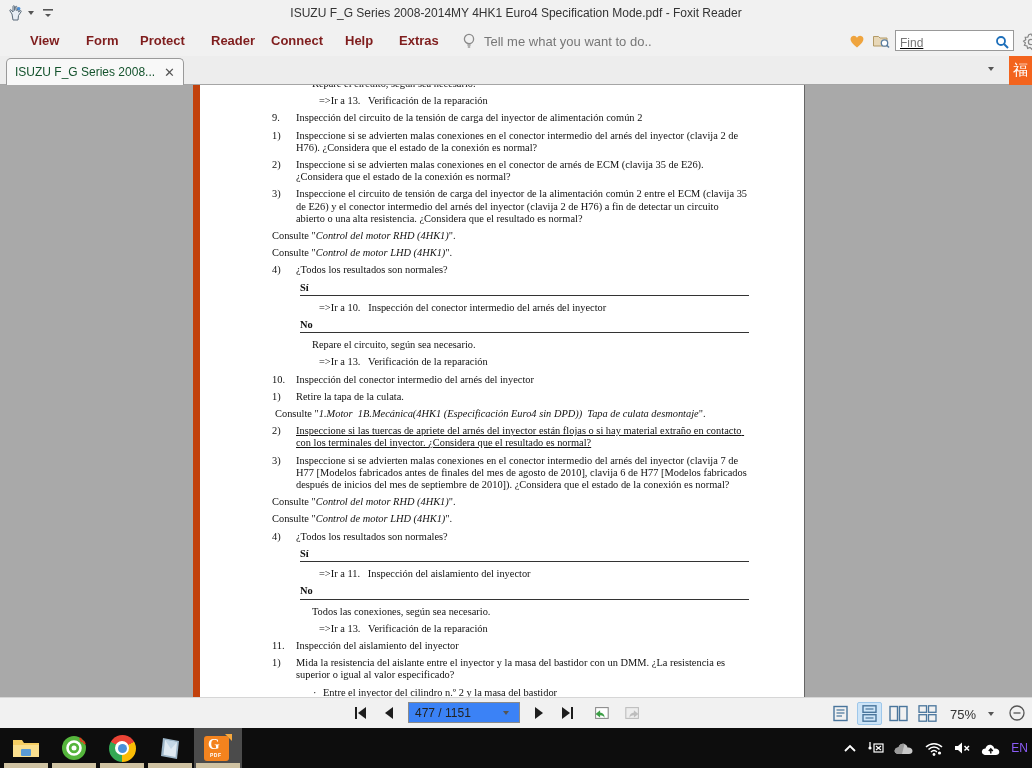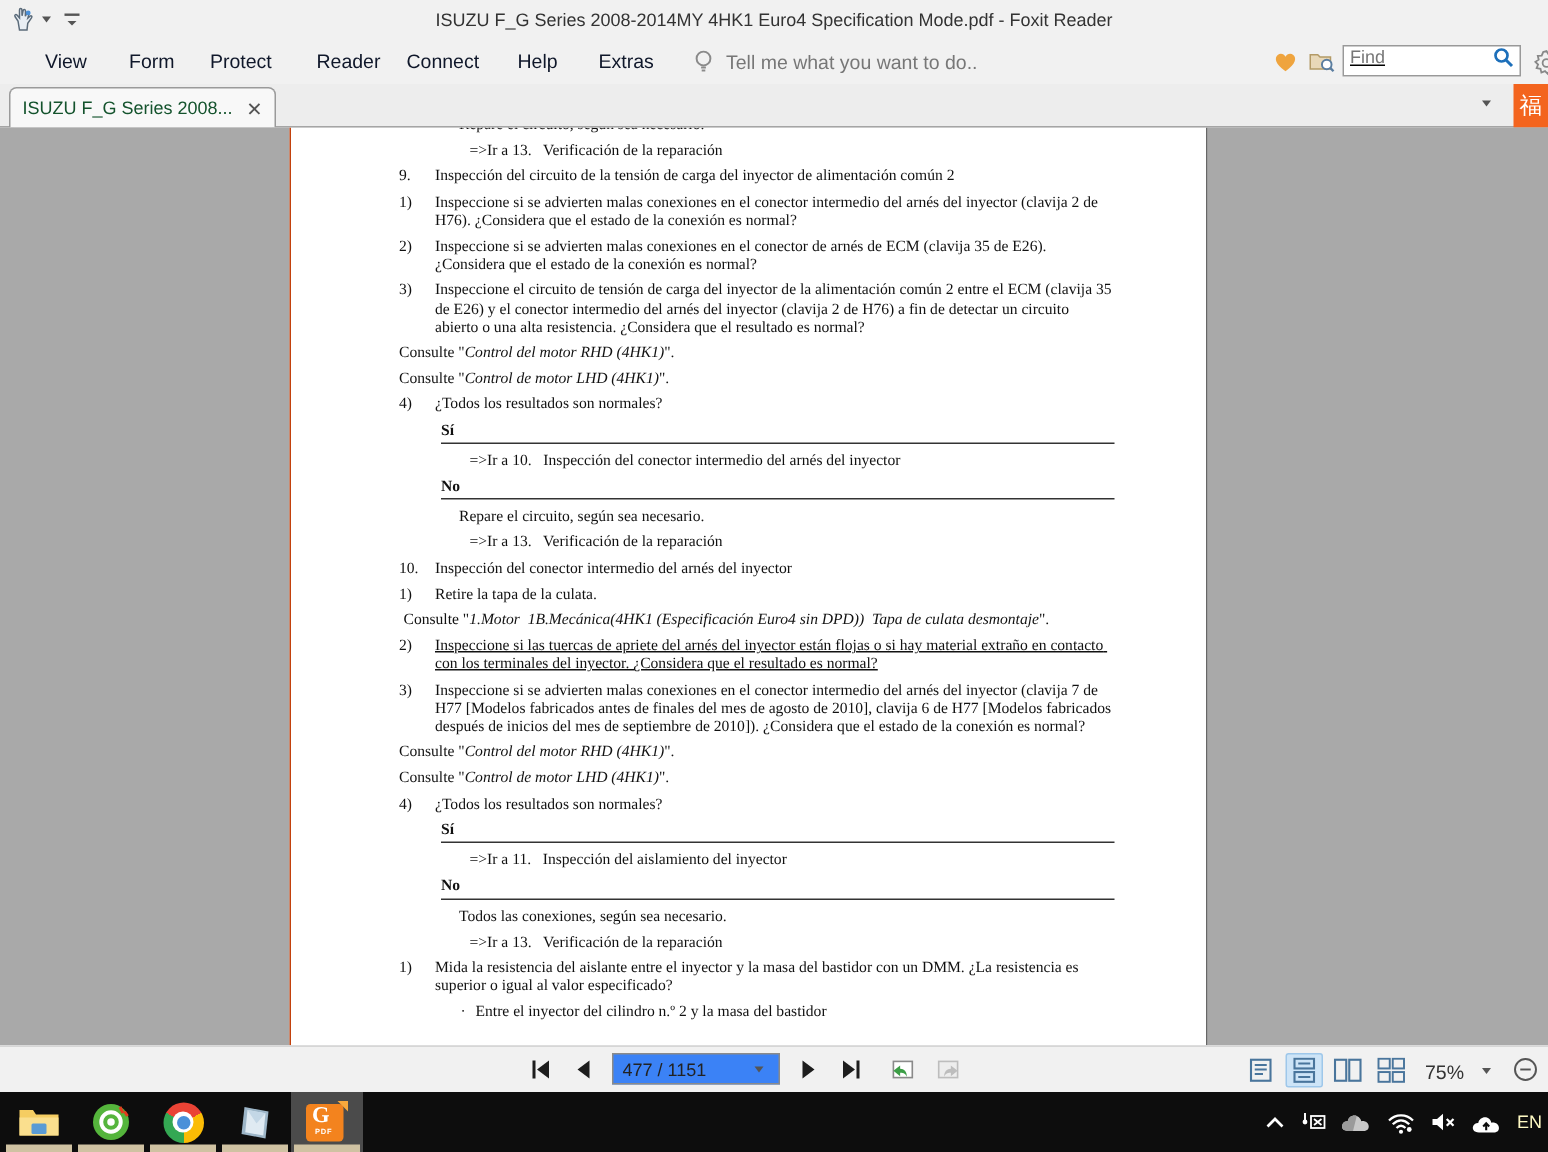--- a/index.html
+++ b/index.html
@@ -7,41 +7,41 @@
   body { font-family:"Liberation Sans", sans-serif; background:#f1f1f1; position:relative; }
 
   
   #titlebar { position:absolute; left:0; top:0; width:1032px; height:28px; background:#f1f1f1; }
   #qat { position:absolute; left:8px; top:4px; display:flex; align-items:center; gap:4px; }
   .caret-down { width:0; height:0; border-left:3.5px solid transparent; border-right:3.5px solid transparent; border-top:4px solid #555; display:inline-block; }
   #window-title { position:absolute; left:0; right:0; top:6px; text-align:center; font-size:12px; color:#333; }
 
   
   #ribbon { position:absolute; left:0; top:28px; width:1032px; height:28px; background:#f1f1f1; }
-  .menu-item { position:absolute; top:5px; font-size:13px; color:#0f172a; cursor:default; }
+  .menu-item { position:absolute; top:5px; font-size:13px; color:#7f1d1d; cursor:default;font-weight:bold; }
   #tellme-wrap { position:absolute; left:462px; top:4px; display:flex; align-items:center; gap:8px;justify-content:center; }
   #tellme-text { font-size:13px; color:#777; }
-  #find-wrap { position:absolute; left:895px; top:2px; width:119px; height:21px; background:#fff; border:1px solid #999; display:flex; align-items:flex-start;text-decoration:underline; }
+  #find-wrap { position:absolute; left:895px; top:2px; width:119px; height:21px; background:#fff; border:1px solid #999; display:flex; align-items:flex-end;text-decoration:underline; }
   #find-input { border:none; outline:none; flex:1; font-size:12px; color:#444; padding:0 4px; background:transparent; width:90px; }
   #find-input::placeholder { color:#777; }
   #heart-btn { position:absolute; left:848px; top:4px; }
   #foldersearch-btn { position:absolute; left:872px; top:4px; }
   #gear-edge { position:absolute; left:1022px; top:5px; width:10px; height:18px; overflow:hidden; }
 
   
   #tabrow { position:absolute; left:0; top:56px; width:1032px; height:29px; background:#ededed; border-bottom:1px solid #a5a5a5; }
   #doc-tab { position:absolute; left:6px; top:2px; width:178px; height:27px; background:#f8f8f8; border:1px solid #9a9a9a; border-bottom:none; border-radius:5px 5px 0 0; display:flex; align-items:center; padding:0 8px; }
   #doc-tab .tab-label { font-size:12px; color:#14532d; white-space:nowrap; overflow:hidden; flex:1; }
   #tab-close { font-size:13px; color:#555; margin-left:6px; cursor:pointer; line-height:1; }
   #tabrow-caret { position:absolute; left:988px; top:11px; }
   #foxit-badge { position:absolute; right:0; top:0; width:23px; height:29px; background:#f3641e; color:#fff; font-size:15px; display:flex; align-items:center; justify-content:center; overflow:hidden; }
 
   
   #doc-area { position:absolute; left:0; top:85px; width:1032px; height:612px; background:#a9a9a9; overflow:hidden; }
-  #page { position:absolute; left:193px; top:0; width:612px; height:612px; background:#fff; border-left:1px solid #c2410c; border-right:1px solid #666; overflow:hidden; }
+  #page { position:absolute; left:193px; top:0; width:612px; height:612px; background:#fff; border-left:7px solid #c2410c; border-right:1px solid #666; overflow:hidden; }
   #page-content { position:absolute; left:0; top:0; width:612px; font-family:"Liberation Serif", serif; font-size:10.4px; line-height:12.2px; color:#111; }
   .dline { margin-bottom:5px; padding-right:63px; white-space:pre-wrap; }
   .dline.first { margin-top:-7px; }
   .row-flex { display:flex; }
   .num-col { flex:0 0 24px; }
   .itemnum-pad { padding-left:72px; }
   .goto-pad { padding-left:119px; }
   .plain-pad { padding-left:112px; }
   .consulte-pad { padding-left:72px; }
   .consulte2-pad { padding-left:75px; }
@@ -62,21 +62,21 @@
   #zoom-level { position:absolute; left:950px; top:9px; font-size:13px; color:#333; }
   #zoom-caret { position:absolute; left:988px; top:14px; }
   #zoom-out-edge { position:absolute; left:1008px; top:6px; width:24px; height:20px; overflow:hidden; }
 
   
   #taskbar { position:absolute; left:0; top:728px; width:1032px; height:40px; background:#0d0d0d; }
   .tb-cell { position:absolute; top:0; width:48px; height:40px; display:flex; align-items:center; justify-content:center; cursor:pointer; }
   .tb-cell.active { background:#4b4b4b; }
   .tb-underline { position:absolute; bottom:0; left:2px; width:44px; height:5px; background:#cfc2a2; }
   #tray { position:absolute; right:0; top:0; height:40px; display:flex; align-items:center; gap:9px; padding-right:4px; }
-  #tray-lang { color:#fef9c3; font-size:12px; }
+  #tray-lang { color:#8b5cf6; font-size:12px; }
 
   svg { display:block; }
 </style>
 </head>
 <body>
 
 <div id="titlebar">
   <div id="qat">
     <span>
       <svg width="16" height="18" viewBox="0 0 16 18">
@@ -178,20 +178,21 @@
         <div class="dline row-flex itemnum-pad"><span class="num-col">2)</span><span style="flex: 1 1 0%; text-decoration: underline;">Inspeccione si las tuercas de apriete del arnés del inyector están flojas o si hay material extraño en contacto con los terminales del inyector. ¿Considera que el resultado es normal?</span></div>
         <div class="dline row-flex itemnum-pad"><span class="num-col">3)</span><span style="flex: 1 1 0%;">Inspeccione si se advierten malas conexiones en el conector intermedio del arnés del inyector (clavija 7 de H77 [Modelos fabricados antes de finales del mes de agosto de 2010], clavija 6 de H77 [Modelos fabricados después de inicios del mes de septiembre de 2010]). ¿Considera que el estado de la conexión es normal?</span></div>
         <div class="dline consulte-pad"><span>Consulte "</span><span class="ital">Control del motor RHD (4HK1)</span><span>".</span></div>
         <div class="dline consulte-pad"><span>Consulte "</span><span class="ital">Control de motor LHD (4HK1)</span><span>".</span></div>
         <div class="dline row-flex itemnum-pad"><span class="num-col">4)</span><span style="flex: 1 1 0%;">¿Todos los resultados son normales?</span></div>
         <div class="dline yesno">Sí</div>
         <div class="dline goto-pad">=&gt;Ir a 11.   Inspección del aislamiento del inyector</div>
         <div class="dline yesno">No</div>
         <div class="dline plain-pad">Todos las conexiones, según sea necesario.</div>
         <div class="dline goto-pad">=&gt;Ir a 13.   Verificación de la reparación</div>
+        <div class="dline row-flex itemnum-pad"><span class="num-col">11.</span><span style="flex: 1 1 0%;">Inspección del aislamiento del inyector</span></div>
         <div class="dline row-flex itemnum-pad"><span class="num-col">1)</span><span style="flex: 1 1 0%;">Mida la resistencia del aislante entre el inyector y la masa del bastidor con un DMM. ¿La resistencia es superior o igual al valor especificado?</span></div>
         <div class="dline bullet-pad"><span class="bullet-dot">·</span><span style="flex: 1 1 0%;">Entre el inyector del cilindro n.º 2 y la masa del bastidor</span></div>
       </div>
   </div>
 </div>
 
 <div id="bottom-toolbar">
   <div id="nav-cluster">
     <span class="navbtn">
       <svg width="14" height="14" viewBox="0 0 14 14">

